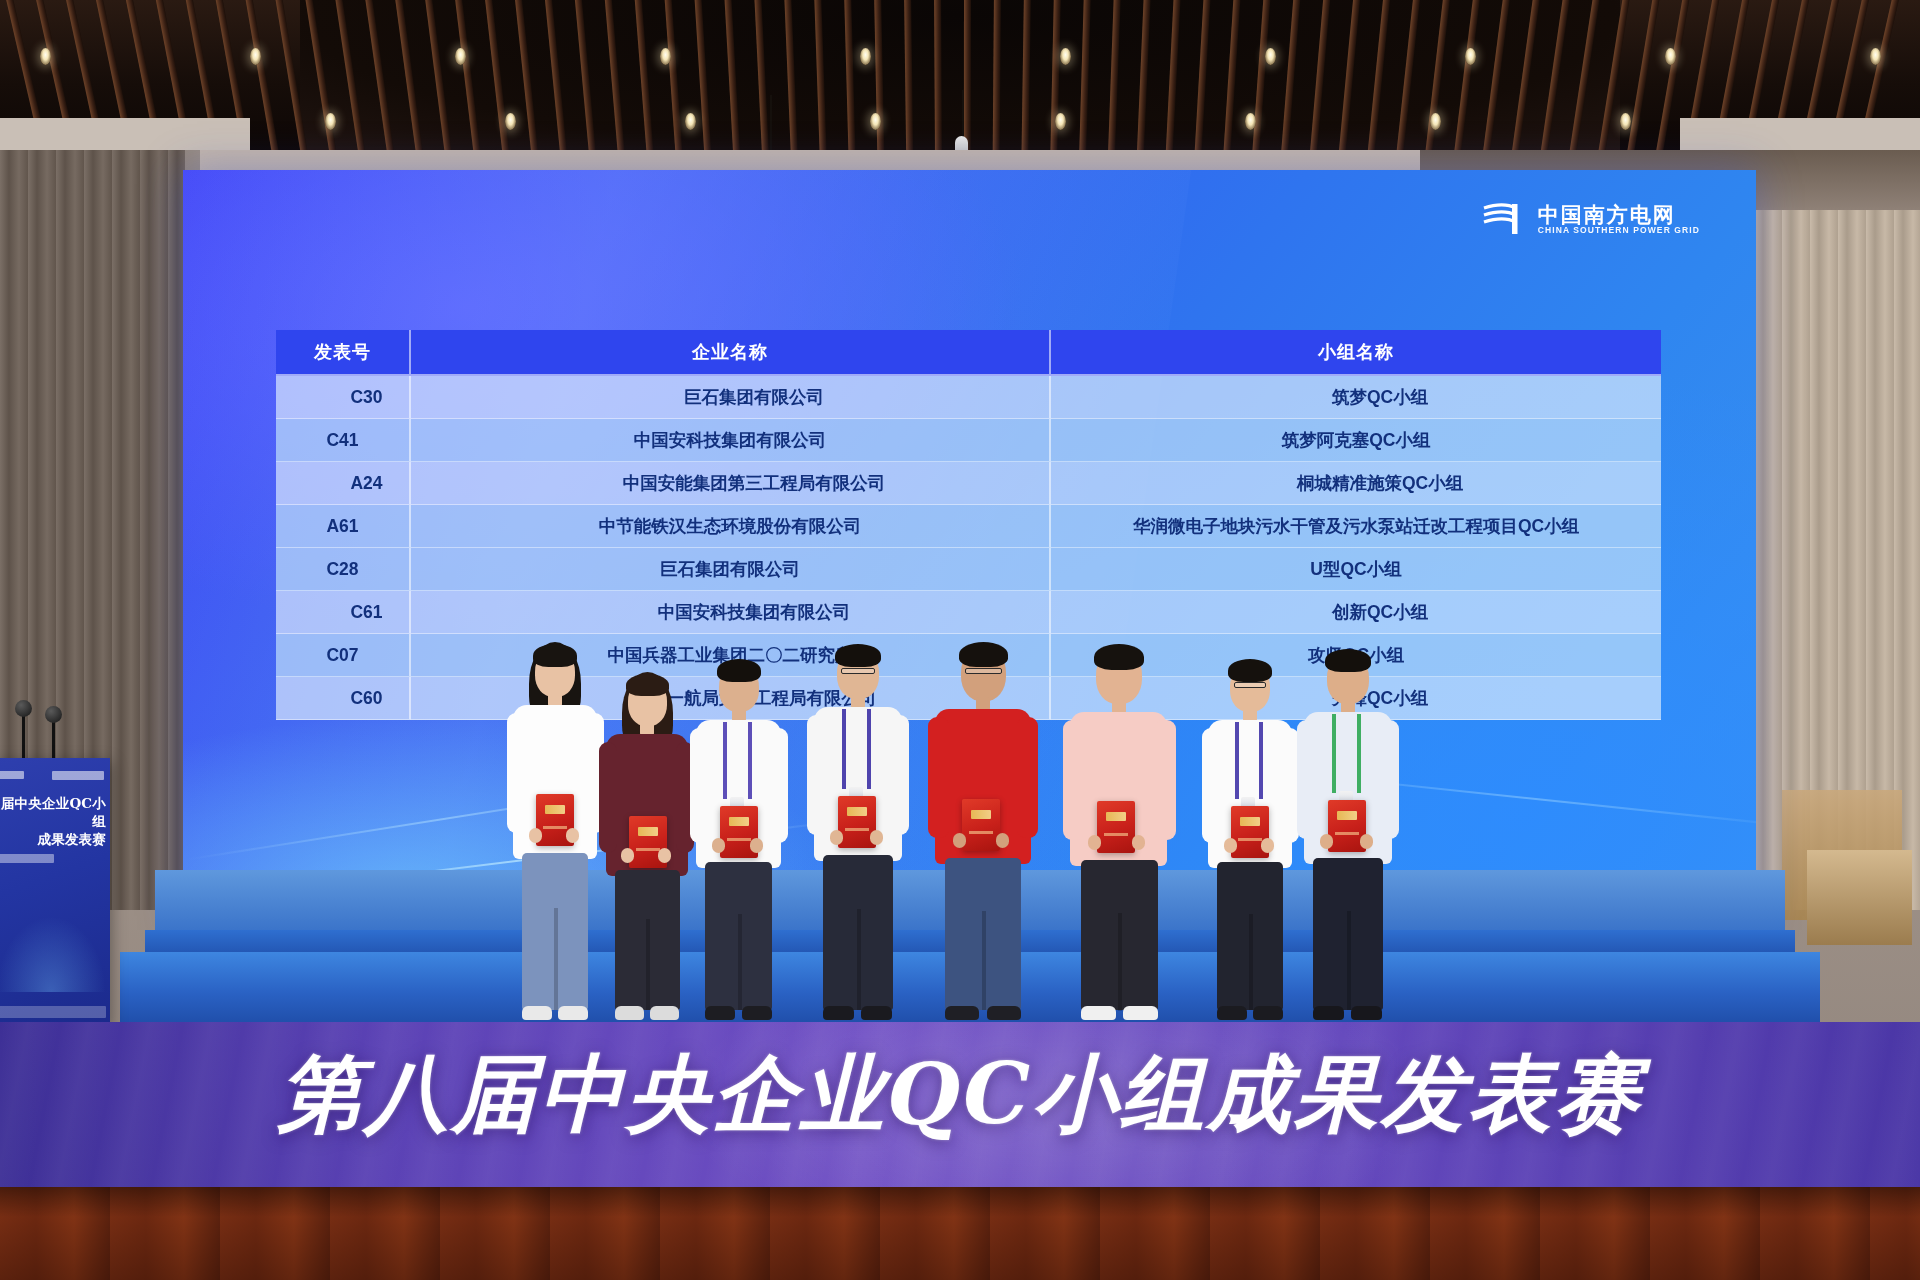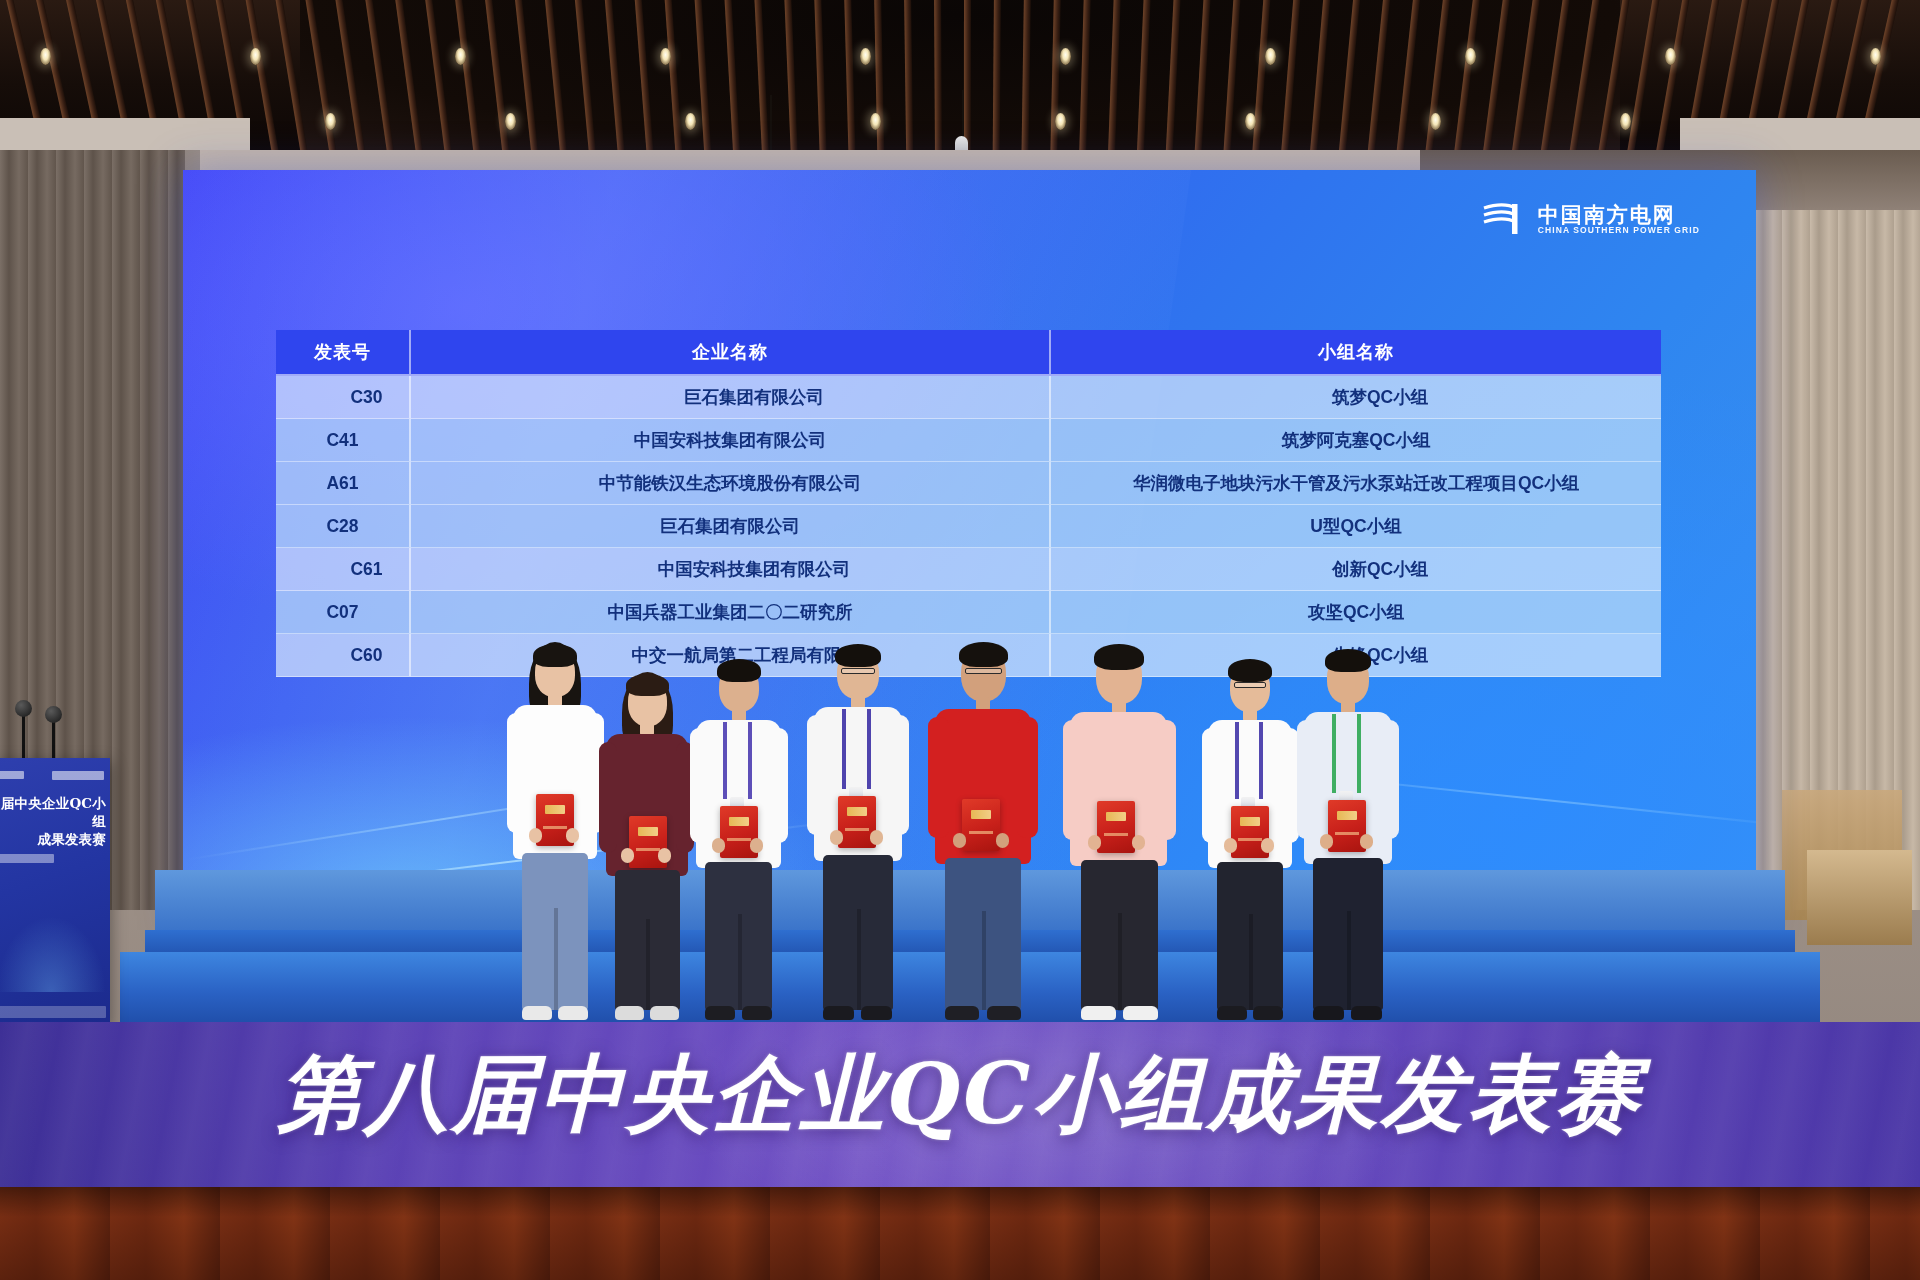--- a/index.html
+++ b/index.html
@@ -455,20 +455,25 @@
         <tr class="even">
           <td>C30</td>
           <td>巨石集团有限公司</td>
           <td>筑梦QC小组</td>
         </tr>
         <tr class="odd">
           <td>C41</td>
           <td>中国安科技集团有限公司</td>
           <td>筑梦阿克塞QC小组</td>
         </tr>
+        <tr class="even">
+          <td>A24</td>
+          <td>中国安能集团第三工程局有限公司</td>
+          <td>桐城精准施策QC小组</td>
+        </tr>
         <tr class="odd">
           <td>A61</td>
           <td>中节能铁汉生态环境股份有限公司</td>
           <td>华润微电子地块污水干管及污水泵站迁改工程项目QC小组</td>
         </tr>
         <tr class="odd">
           <td>C28</td>
           <td>巨石集团有限公司</td>
           <td>U型QC小组</td>
         </tr>

